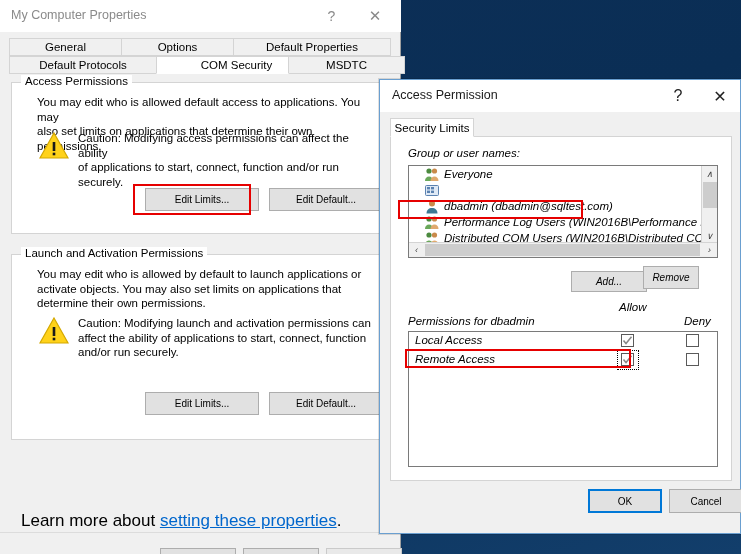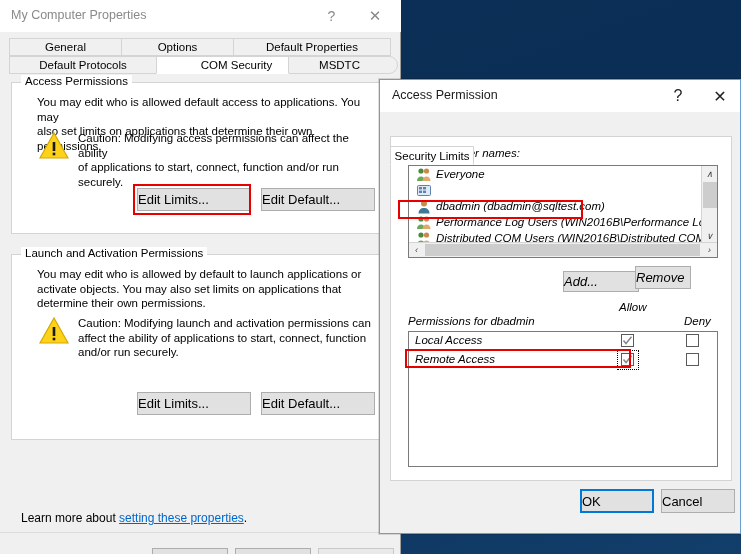--- a/index.html
+++ b/index.html
@@ -97,40 +97,41 @@
   }
   .warn-tri {
     position: absolute;
     width: 30px; height: 27px;
   }
   .btn {
     position: absolute;
     background: #e1e1e1;
     border: 1px solid #adadad;
     box-sizing: border-box;
-    font-size: 13px;
+    font-size: 10px;
     color: #000;
-    display: flex; align-items: center; justify-content: flex-start;
+    display: flex; align-items: center; justify-content: center;
     white-space: nowrap;
     cursor: default;
+    margin-left: 8px;
   }
   .btn.disabled { color: #a0a0a0; background: #e9e9e9; border-color: #cacaca; }
   .btn.default { border: 2px solid #0078d7; background: #e1e1e1; }
 
   .redbox {
     position: absolute;
     border: 2px solid #e60000;
     box-sizing: border-box;
     pointer-events: none;
     z-index: 40;
   }
 
   #learn-more {
     position: absolute; left: 21px; top: 479px;
-    font-size: 12px; color: #000;
+    font-size: 17px; color: #000;
     white-space: nowrap;
   }
   #learn-more-link {
     color: #0066cc; text-decoration: underline;
   }
 
   #main-btnbar {
     position: absolute; left: 0; top: 500px;
     width: 400px; height: 54px;
     background: #f0f0f0;
@@ -180,21 +181,21 @@
 
   
   #userlist {
     position: absolute; left: 17px; top: 28px;
     width: 310px; height: 93px;
     background: #ffffff;
     border: 1px solid #7a7a7a;
     box-sizing: border-box;
   }
   #userlist-items {
-    position: absolute; left: 4px; top: 0;
+    position: absolute; left: 12px; top: 0;
     width: 292px; height: 77px;
     overflow: hidden;
   }
   .user-row {
     position: relative;
     height: 16px;
     display: flex; align-items: center;
     padding-left: 3px;
     font-size: 11.5px;
     color: #000;
@@ -316,21 +317,21 @@
             <span>Default Properties</span>
           </div>
         </div>
         <div class="tabrow row2">
           <div class="tab" style="left:0px;width:148px;">
             <span>Default Protocols</span>
           </div>
           <div class="tab active" style="left:147px;width:133px;padding-left:28px;">
             <span>COM Security</span>
           </div>
-          <div class="tab" style="left:272px;width:117px;border-radius:9px;">
+          <div class="tab" style="left:279px;width:117px;">
             <span>MSDTC</span>
           </div>
         </div>
       </div>
 
       <div class="groupbox" style="left:11px;top:50px;width:371px;height:152px;">
         <div class="groupbox-title">Access Permissions</div>
 
         <div class="gb-text" style="left:25px;top:12px;width:340px;">
           <span>You may edit who is allowed default access to applications. You may</span><br>
@@ -409,21 +410,21 @@
 
   <div id="ap-dialog">
 
     <div id="ap-titlebar">
       <div id="ap-title-text">Access Permission</div>
       <div class="tb-btn" id="ap-help-btn">?</div>
       <div class="tb-btn" id="ap-close-btn">✕</div>
     </div>
 
     <div id="ap-tabstrip">
-      <div class="tab active" style="left:0px;width:84px;height:19px;margin-top:28px;">
+      <div class="tab active" style="left:0px;width:84px;height:19px;">
         <span>Security Limits</span>
       </div>
     </div>
 
     <div id="ap-panel">
 
       <div class="ap-label" style="left:17px;top:10px;">Group or user names:</div>
 
       <div id="userlist">
         <div id="userlist-items">

